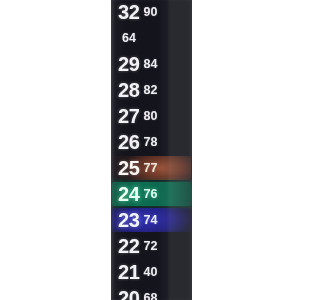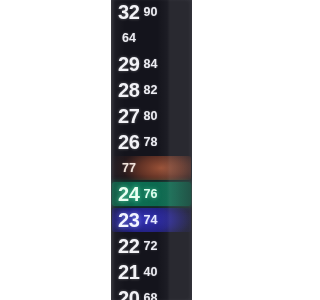--- a/index.html
+++ b/index.html
@@ -192,20 +192,21 @@
       </div>
 
       <div class="row">
         <span class="glow"></span>
         <span class="c-val">26</span>
         <span class="f-val">78</span>
       </div>
 
       <div class="row lit-warm">
         <span class="glow"></span>
+        <span class="c-val">25</span>
         <span class="f-val">77</span>
       </div>
 
       <div class="row lit-green">
         <span class="glow"></span>
         <span class="c-val">24</span>
         <span class="f-val">76</span>
       </div>
 
       <div class="row lit-blue">

